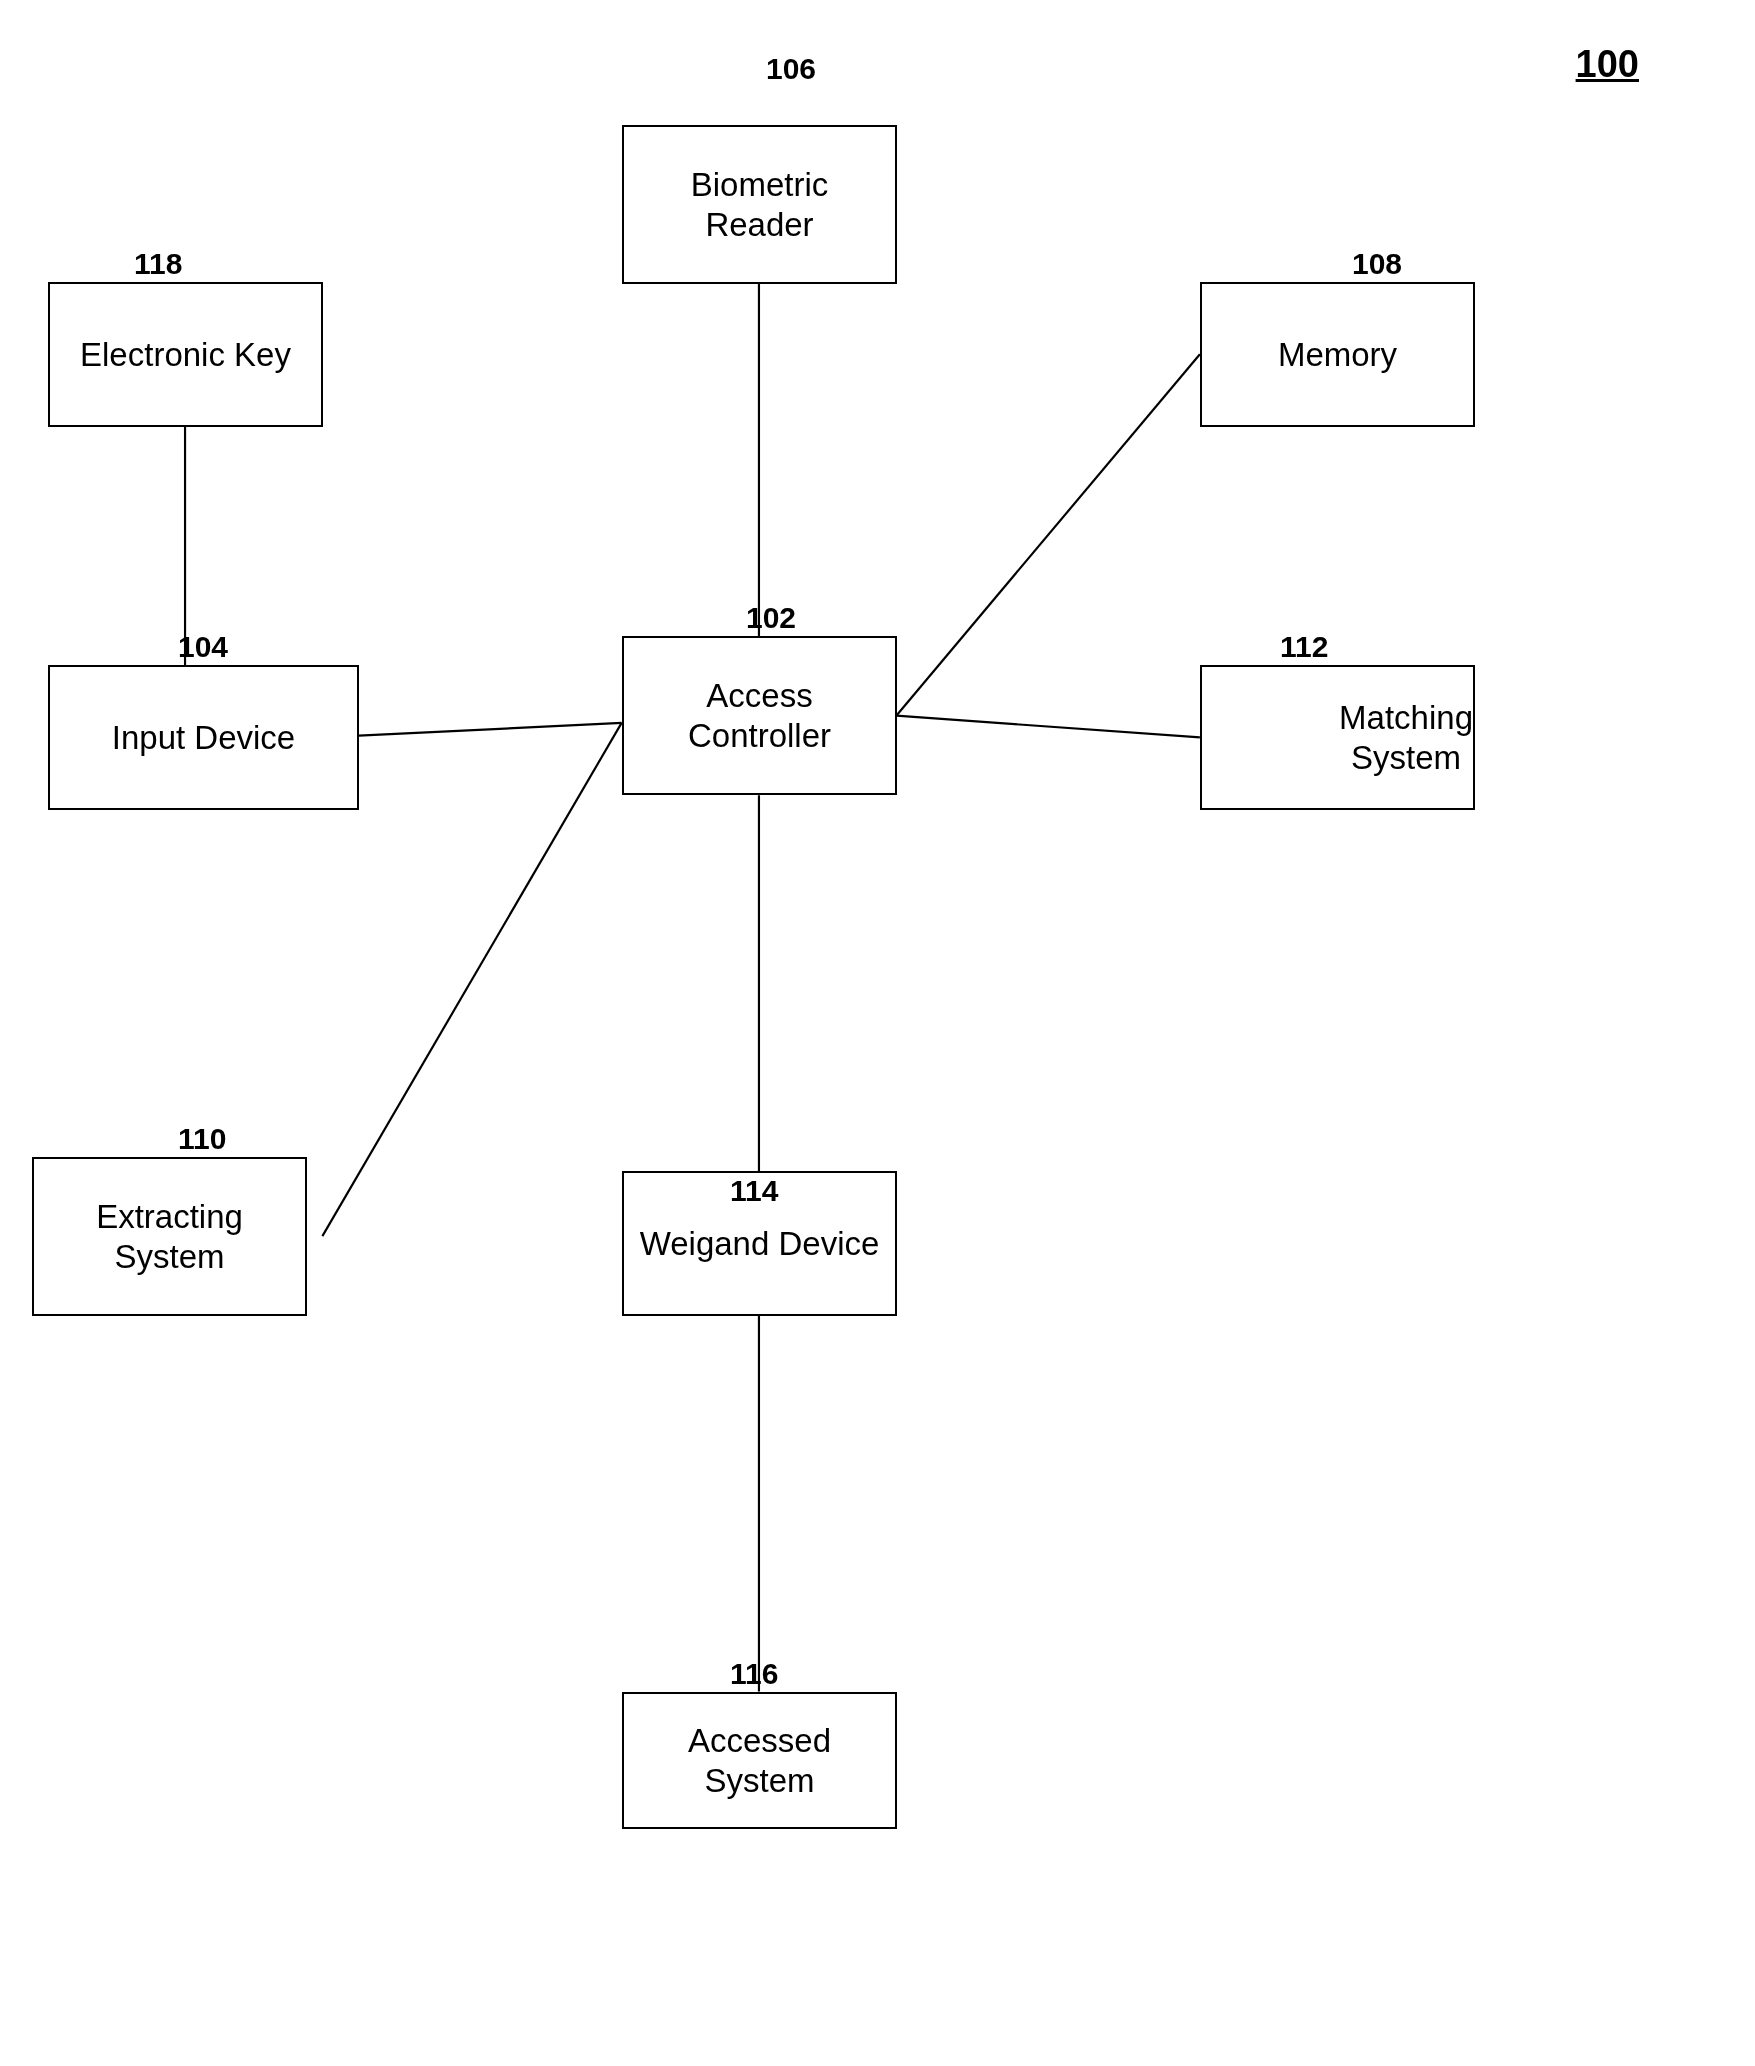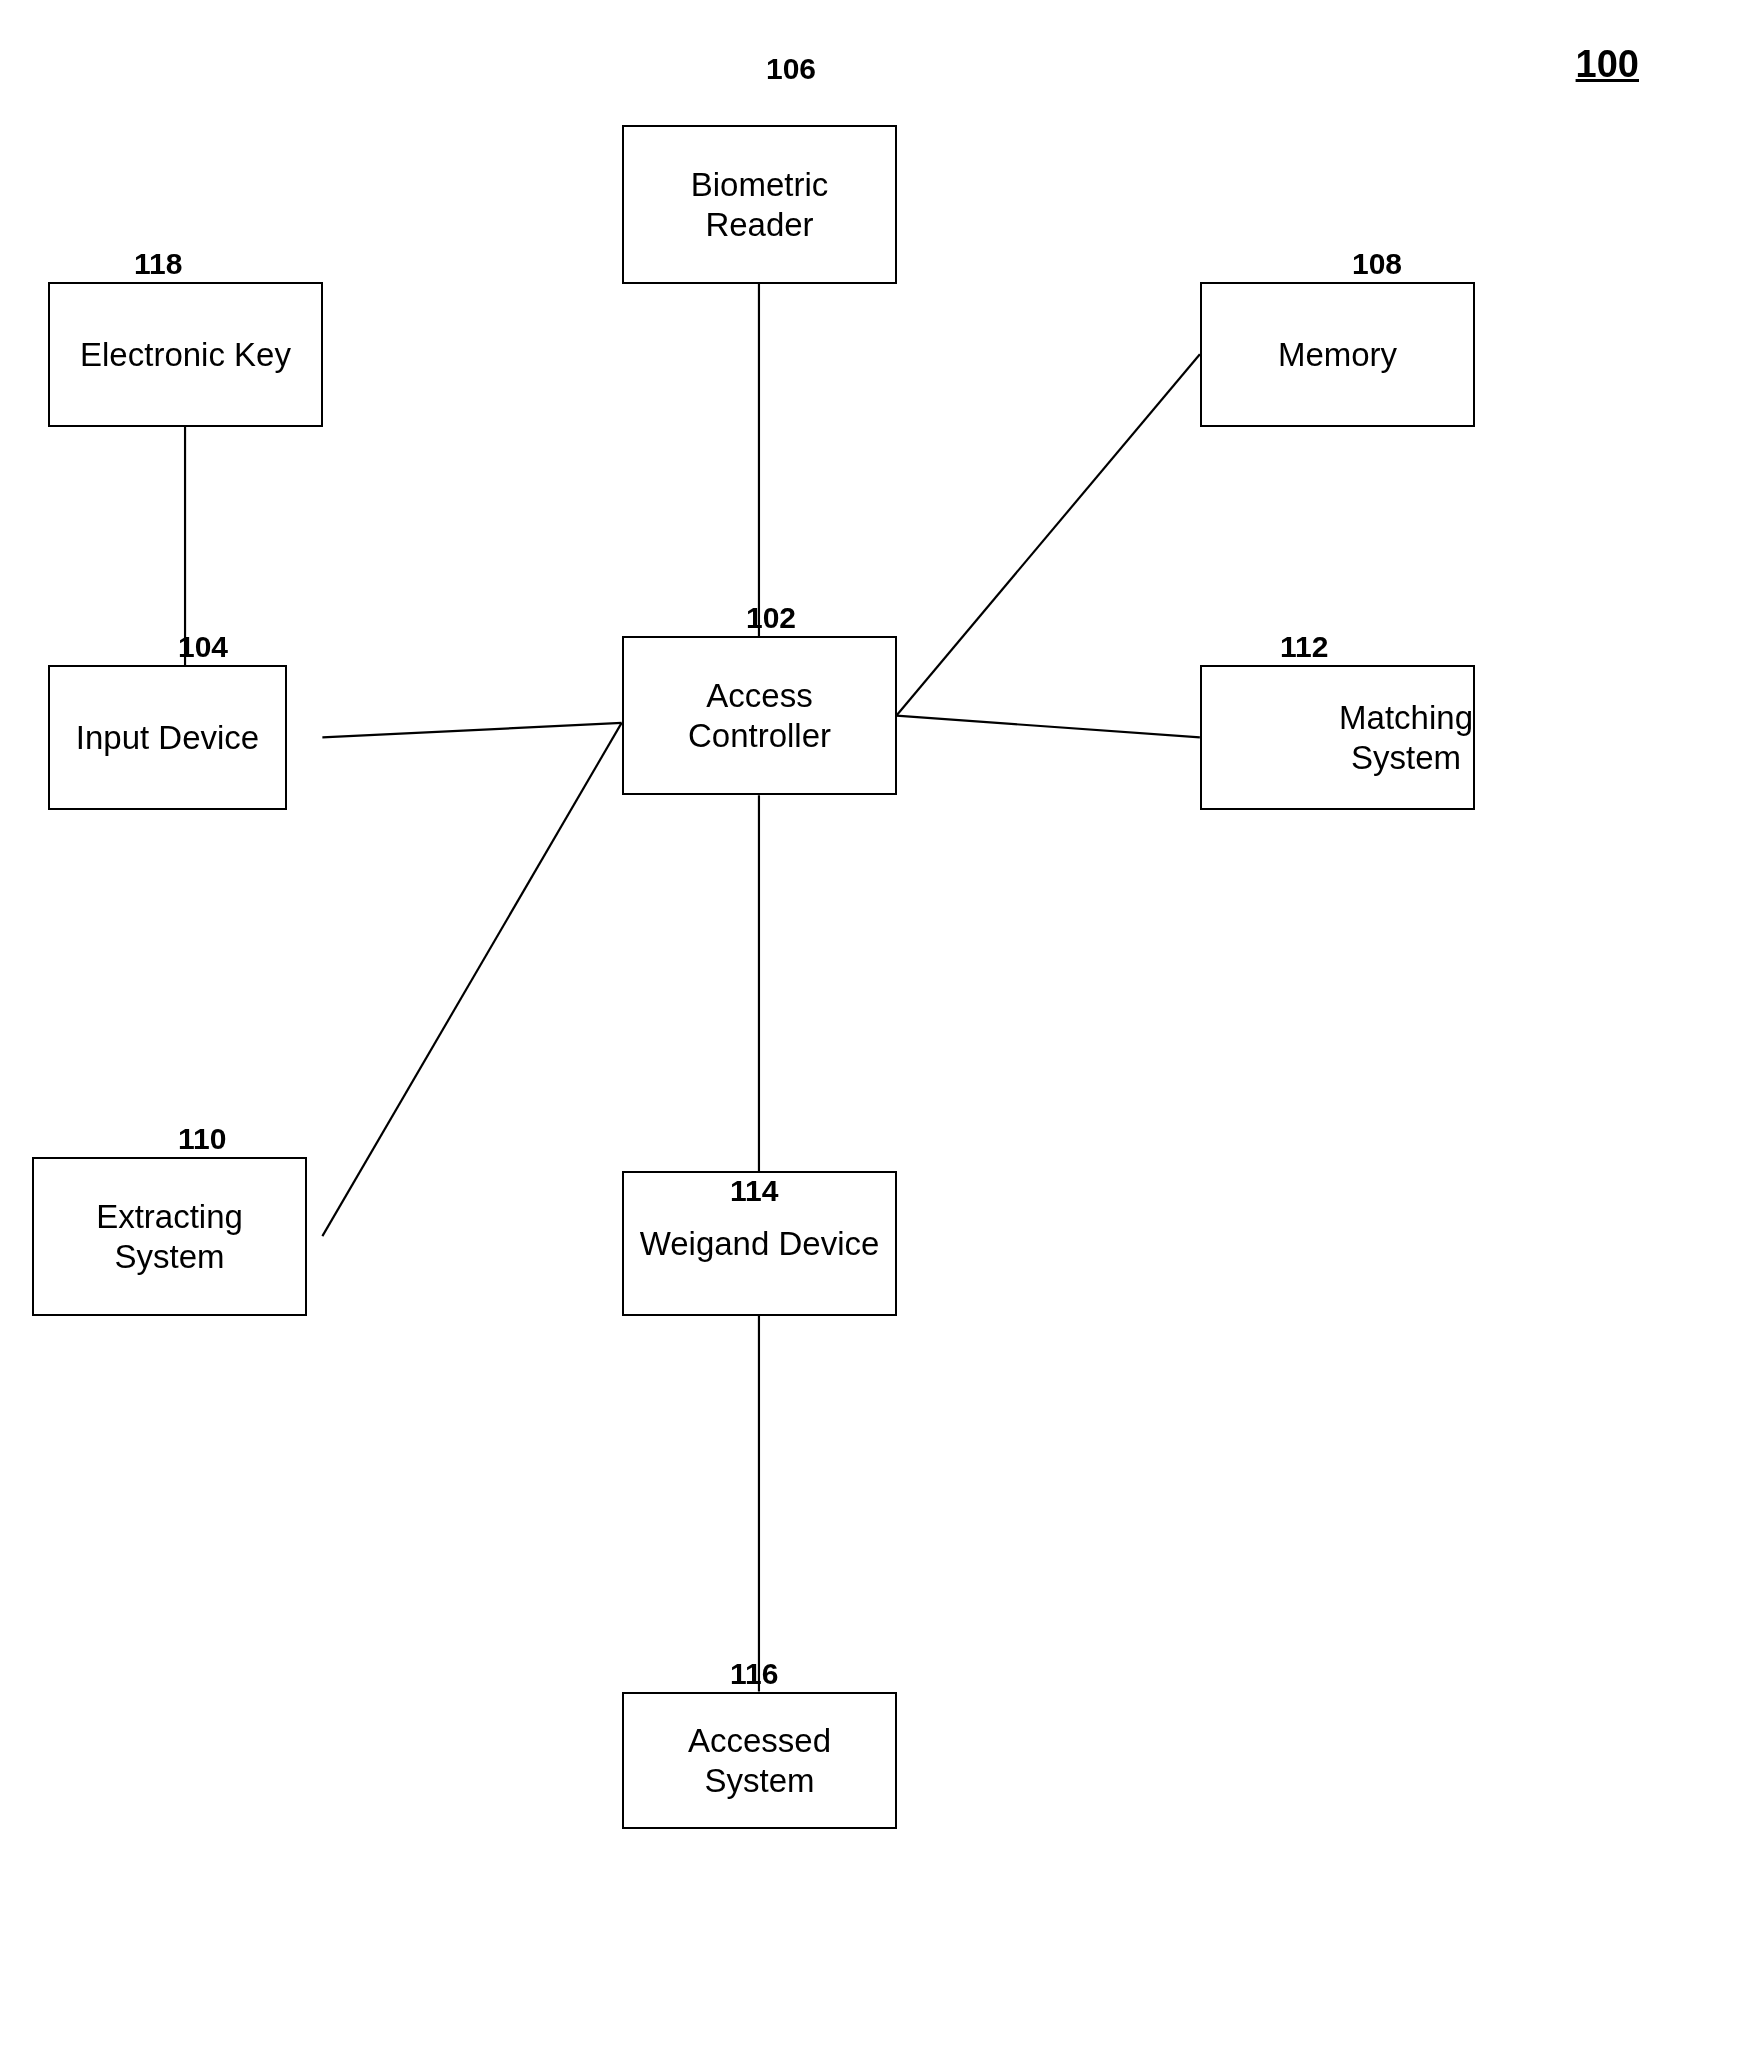--- a/index.html
+++ b/index.html
@@ -85,21 +85,21 @@
   <div class="box" style="left:1200px; top:282px; width:275px; height:145px;">
     <span>Memory</span>
   </div>
   <div class="label" style="left:1352px; top:247px;">108</div>
 
   <div class="box" style="left:48px; top:282px; width:275px; height:145px;">
     <span>Electronic Key</span>
   </div>
   <div class="label" style="left:134px; top:247px;">118</div>
 
-  <div class="box" style="left:48px; top:665px; width:239px; height:145px;">
+  <div class="box" style="left:48px; top:665px; width:311px; height:145px;">
     <span>Input Device</span>
   </div>
   <div class="label" style="left:178px; top:630px;">104</div>
 
   <div class="box" style="left:622px; top:636px; width:275px; height:159px;">
     <span>Access<br>Controller</span>
   </div>
   <div class="label" style="left:746px; top:601px;">102</div>
 
   <div class="box" style="left:1200px; top:665px; width:275px; height:145px;justify-content:flex-end;">

